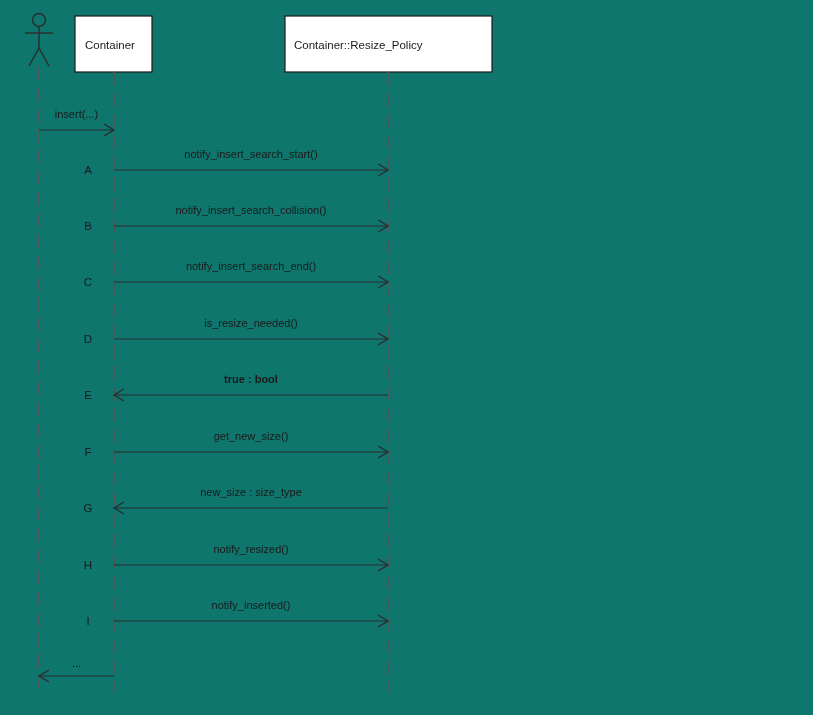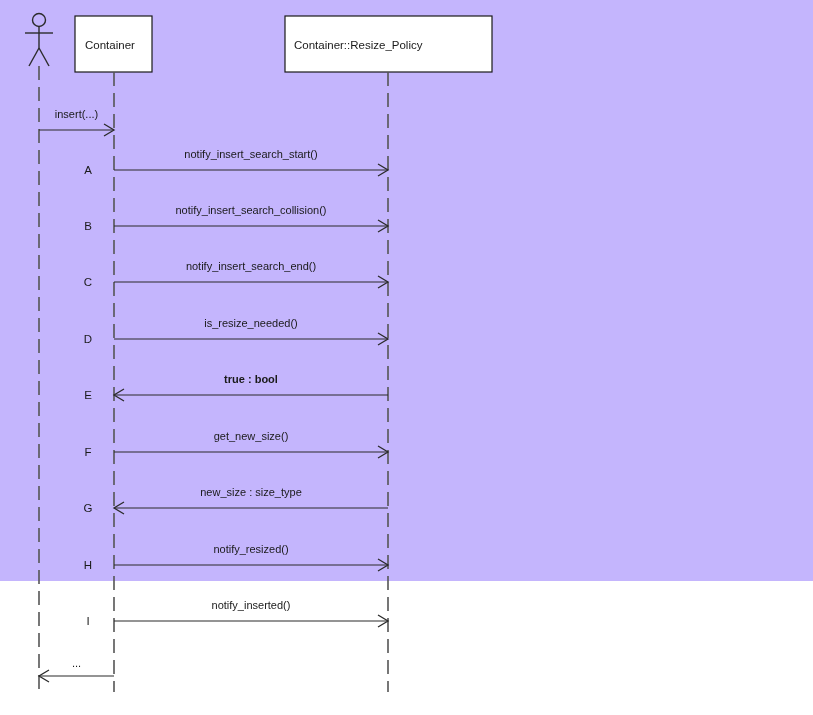--- a/index.html
+++ b/index.html
@@ -9,22 +9,22 @@
   }
   body {
     font-family: "Liberation Sans", sans-serif;
     width: 813px;
     height: 715px;
     overflow: hidden;
   }
   #diagram-root {
     position: relative;
     width: 813px;
-    height: 581px;
-    background: #c4b5fd;
+    height: 715px;
+    background: #0f766e;
   }
   svg.diagram-canvas {
     position: absolute;
     top: 0;
     left: 0;
     width: 813px;
     height: 715px;
     display: block;
   }
   .lifeline-box-rect {

